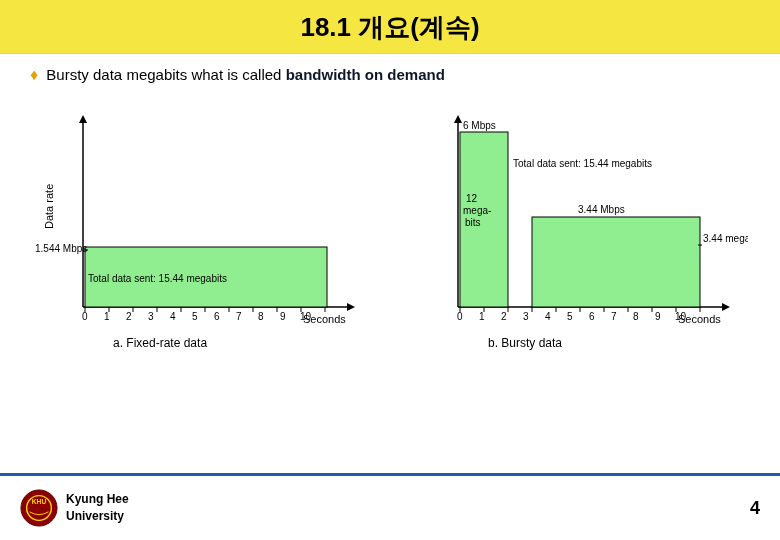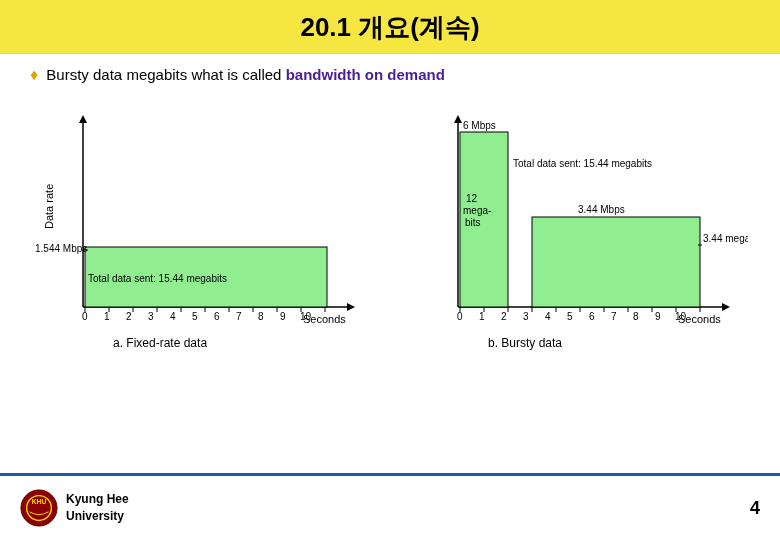--- a/index.html
+++ b/index.html
@@ -30,21 +30,21 @@
       padding: 12px 30px 8px 30px;
       font-size: 15px;
       color: #000;
     }
     .subtitle .diamond {
       color: #e8a000;
       font-size: 16px;
       margin-right: 4px;
     }
     .subtitle .highlight {
-      color: #4c1d95;
+      color: #0f172a;
       font-weight: bold;
     }
 
     
     .diagrams {
       display: flex;
       flex-direction: row;
       justify-content: space-around;
       padding: 10px 20px 0 20px;
       gap: 10px;
@@ -96,21 +96,21 @@
     .page-number {
       font-size: 18px;
       font-weight: bold;
       color: #000;
     }
   </style>
 </head>
 <body>
 
 <div class="header">
-  <h1>20.1 개요(계속)</h1>
+  <h1>18.1 개요(계속)</h1>
 </div>
 
 <div class="subtitle">
   <span class="diamond">♦</span>
   <span>Bursty data megabits what is called </span><span class="highlight">bandwidth on demand</span>
 </div>
 
 <div class="diagrams">
 
   <div class="diagram">

